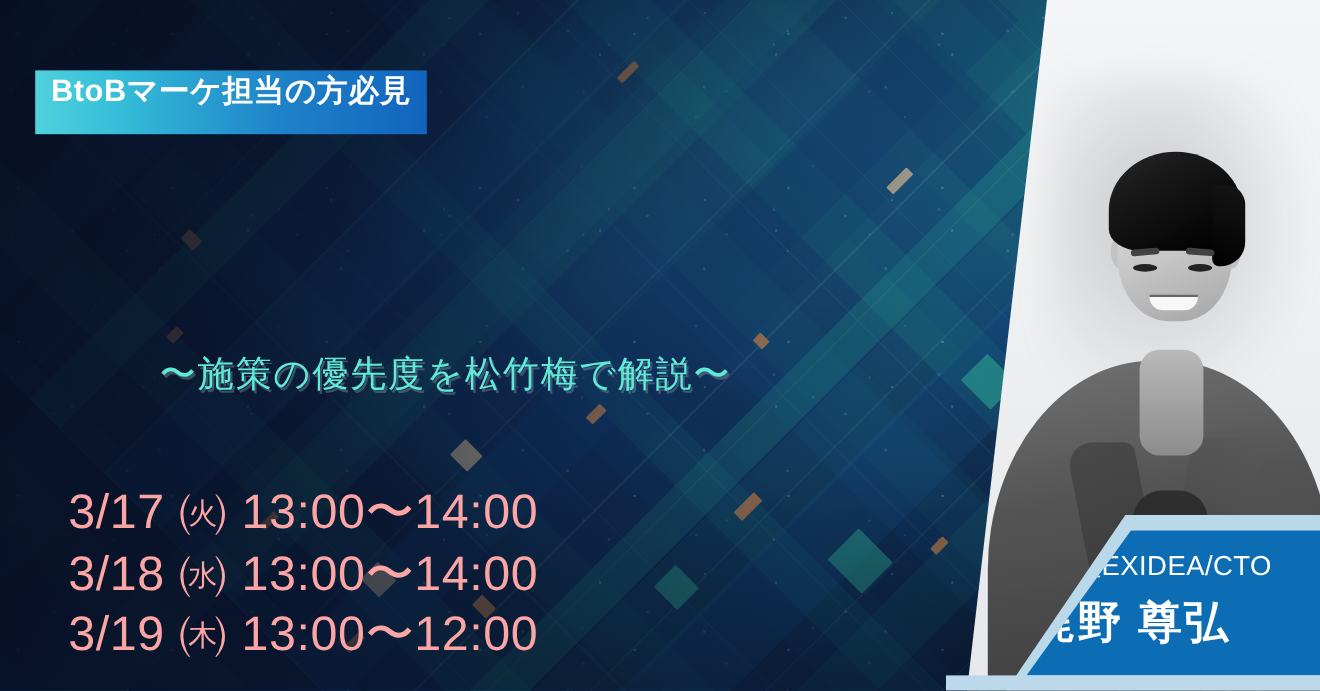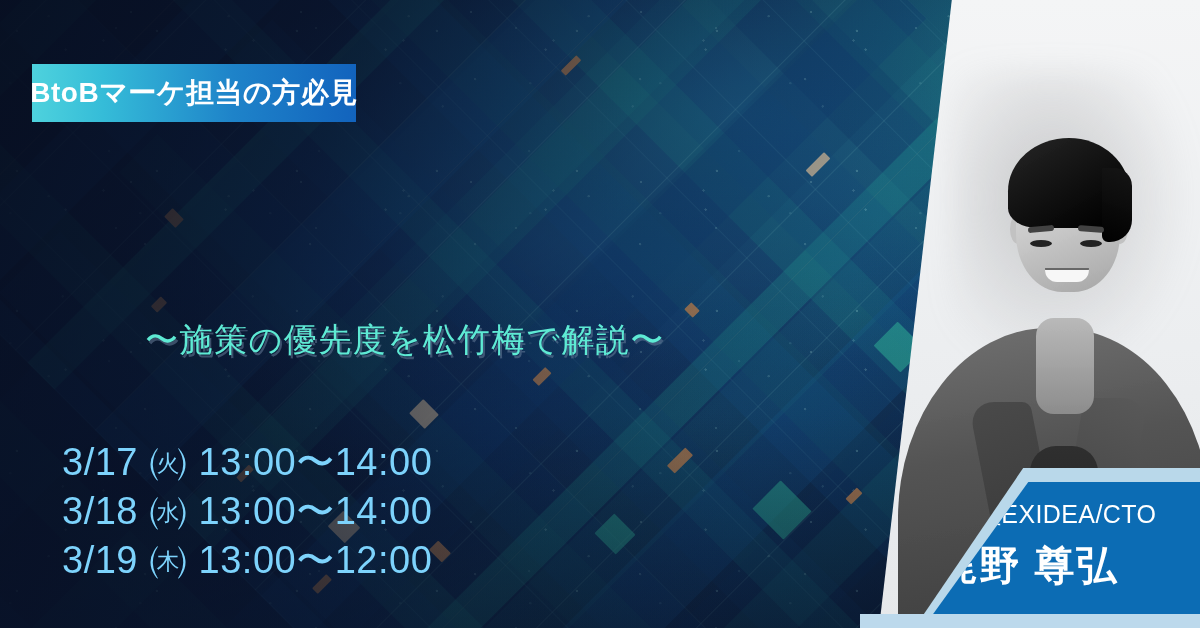--- a/index.html
+++ b/index.html
@@ -300,25 +300,24 @@
     font-weight: 700;
     letter-spacing: 2px;
     white-space: nowrap;
   }
 
   
   .badge {
     position: absolute;
     left: 32px;
     top: 64px;
-    width: 324px;
+    width: 356px;
     height: 58px;
     background: linear-gradient(90deg, #4ed2dd 0%, #35bcd8 22%, #1e83c9 62%, #1263bd 100%);
     display: flex;
-    align-items: center;
     justify-content: center;
   }
   .badge-text {
     color: #ffffff;
     font-size: 28px;
     font-weight: 700;
     letter-spacing: .5px;
     white-space: nowrap;
   }
 
@@ -365,22 +364,22 @@
     letter-spacing: 1px;
     white-space: nowrap;
     line-height: 1;
   }
   .date-list {
     display: flex;
     flex-direction: column;
     gap: 8px;
   }
   .date-row {
-    color: #7dd3fc;
-    font-size: 38px;
+    color: #fca5a5;
+    font-size: 44px;
     font-weight: 400;
     letter-spacing: .5px;
     white-space: nowrap;
     line-height: 1.08;
   }
 </style>
 </head>
 <body>
 
 <div id="banner">

